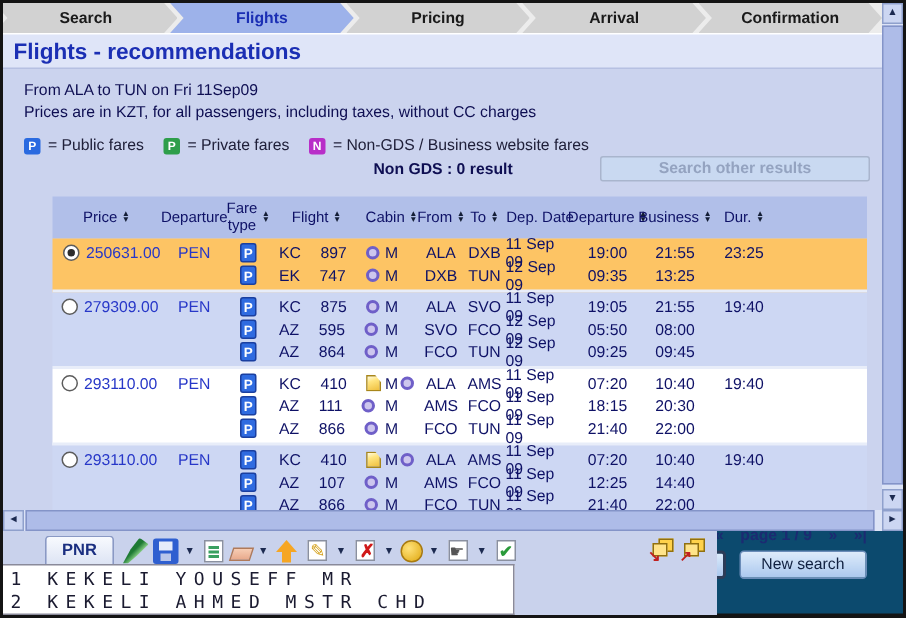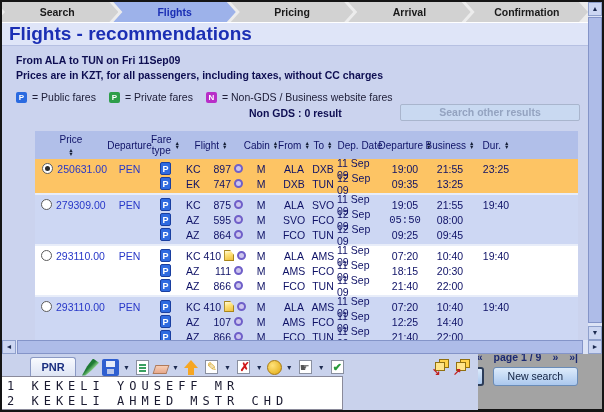--- a/index.html
+++ b/index.html
@@ -1,33 +1,33 @@
 <!DOCTYPE html>
 <html><head>
 <meta charset="utf-8">
 <style>
   *{box-sizing:border-box;margin:0;padding:0}
   html,body{width:604px;height:412px}
   body{font-family:"Liberation Sans",sans-serif;background:#000;position:relative;overflow:hidden}
-  .frame{position:absolute;inset:0;border:2px solid #141414;border-bottom-width:3px;background:#a3a3a3}
+  .frame{position:absolute;inset:0;border:2px solid #141414;border-bottom-width:3px;background:#0c4a6e}
 
   
   .navbar{position:absolute;left:0;top:0;width:586px;height:20px;background:#ececec;display:flex;overflow:hidden}
   .crumb{flex:1;margin-left:-5px;background:#d2d2d2;display:flex;align-items:center;justify-content:center;
     font-size:10.5px;font-weight:bold;color:#1a1a1a;
     clip-path:polygon(0 0,calc(100% - 9px) 0,100% 50%,calc(100% - 9px) 100%,0 100%,9px 50%)}
   .crumb:first-child{margin-left:-6px}
   .crumb.active{background:#9db2ea;color:#1b2fb4}
 
   .titlebar{position:absolute;left:0;top:20px;width:586px;height:24px;background:#dfe5f8;border-top:1px solid #fff;
     border-bottom:1px solid #b6c0e2;display:flex;align-items:center;padding-left:7px}
-  .titlebar span{font-size:19px;font-weight:bold;color:#1b2fb4}
+  .titlebar span{font-size:15px;font-weight:bold;color:#1b2fb4}
 
   .content{position:absolute;left:0;top:44px;width:586px;height:294px;background:#cbd3ee;font-size:10.5px}
-  .info{margin:7px 0 0 14px;font-weight:bold;color:#0e0e52;line-height:15px}
+  .info{margin:7px 0 0 14px;font-weight:normal;color:#0e0e52;line-height:15px}
   .legend{margin:8px 0 0 14px;display:flex;align-items:center;gap:5px;color:#20203a;font-size:10.5px}
   .lg-badge{width:11px;height:11px;border-radius:2px;color:#fff;font-size:8px;font-weight:bold;display:flex;
     align-items:center;justify-content:center;margin-left:8px}
   .legend .lg-badge:first-child{margin-left:0}
   .gdsrow{margin:4px 0 0 14px;font-weight:bold;color:#0e0e52;position:relative;height:18px}
   .gds-non{position:absolute;left:233px;top:0}
   .search-other{position:absolute;right:8px;top:-3px;width:180px;height:17px;background:#c9d9f1;border:1px solid #a9b5cd;
     border-radius:2px;color:#94a3c0;font-size:10.5px;text-align:center;line-height:15px}
 
   
@@ -41,21 +41,21 @@
   .group.sel{background:#fdc464}
   .group.alt{background:#cdd7f3}
   .group.white{background:#fff}
   .cell{display:flex;align-items:center;min-height:15px}
   .c-price{gap:4px;padding-left:6px}
   .price-txt,.cond-txt{color:#2737c8}
   .c-cond{justify-content:center}
   .mid{display:flex;flex-direction:column;flex:0 0 auto}
   .segrow{display:flex;align-items:center;height:15px}
   .c-fare{justify-content:center}
-  .c-flight{gap:3px;padding-left:7px}
+  .c-flight{gap:13px;padding-left:7px}
   .air{width:18px}
   .fno{width:24px;text-align:right}
   .c-center{justify-content:center}
   .c-dur{justify-content:center}
   .rad{width:11px;height:11px;border-radius:50%;background:#fff;border:1px solid #5c5c5c;position:relative;flex:none}
   .rad.on::after{content:"";position:absolute;inset:2px;border-radius:50%;background:#2c2c2c}
   .fb{width:11px;height:13px;background:#2f6be0;border:1px solid #1a3fa0;border-radius:2px;color:#fff;font-size:9px;
     font-weight:bold;text-align:center;line-height:12px;flex:none}
   .etk{width:9px;height:9px;border-radius:50%;background:#cdc6ee;border:2px solid #6f5fc8;flex:none}
   .ppr{width:10px;height:11px;background:linear-gradient(160deg,#fffbe2 0%,#ffe580 35%,#efbf3e 100%);
@@ -149,21 +149,21 @@
         <span class="lg-badge" style="background: rgb(184, 46, 200);">N</span>
         <span>= Non-GDS / Business website fares</span>
       </div>
     <div class="gdsrow">
       <span class="gds-non">Non GDS : 0 result</span>
       <div class="search-other">Search other results</div>
     </div>
 
     <div class="tbl">
       <div class="thead" id="thead">
-          <div class="th" style="width: 72px; flex-direction: column;">
+          <div class="th" style="width: 72px;">
             <span>Price</span>
             <span class="srt"></span>
           </div>
           <div class="th" style="width: 45px;">
             <span>Departure</span>
           </div>
           <div class="th wrap" style="width: 27px;">
             <span>Fare type</span>
             <span class="srt"></span>
           </div>
@@ -277,21 +277,21 @@
                 </div>
                 <div class="cell c-flight" style="width: 64px;">
                   <span class="air">AZ</span>
                   <span class="fno">595</span>
                   <span class="etk"></span>
                 </div>
                 <div class="cell c-center" style="width: 36px;">M</div>
                 <div class="cell c-center" style="width: 30px;">SVO</div>
                 <div class="cell c-center" style="width: 28px;">FCO</div>
                 <div class="cell c-center" style="width: 46px;">12 Sep 09</div>
-                <div class="cell c-center" style="width: 44px; font-family: Liberation Mono, monospace;">05:50</div>
+                <div class="cell c-center" style="width: 44px;">05:50</div>
                 <div class="cell c-center" style="width: 46px;">08:00</div>
               </div>
               <div class="segrow">
                 <div class="cell c-fare" style="width: 27px;">
                   <span class="fb">P</span>
                 </div>
                 <div class="cell c-flight" style="width: 64px;">
                   <span class="air">AZ</span>
                   <span class="fno">864</span>
                   <span class="etk"></span>

